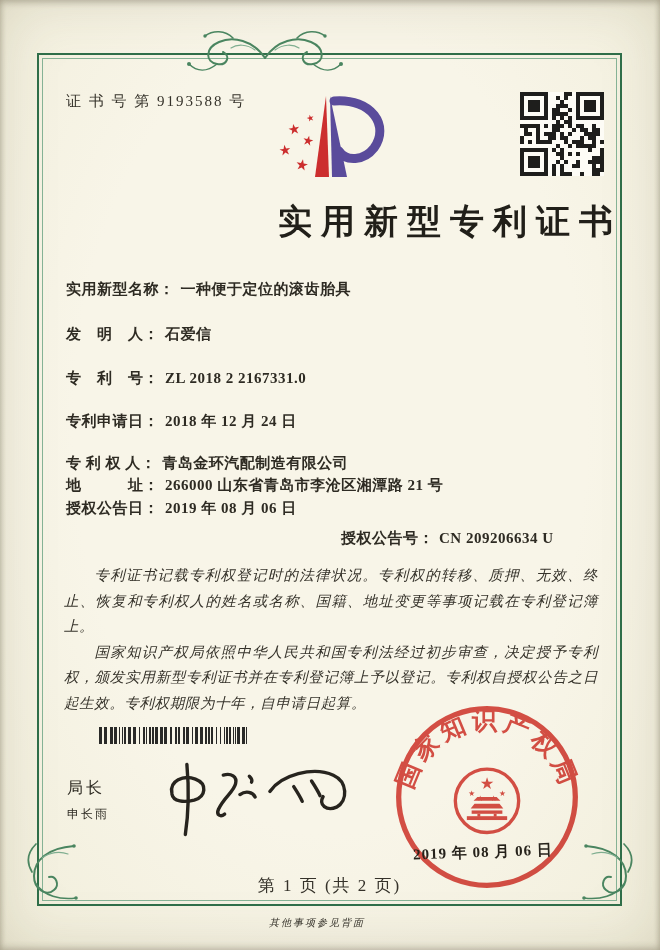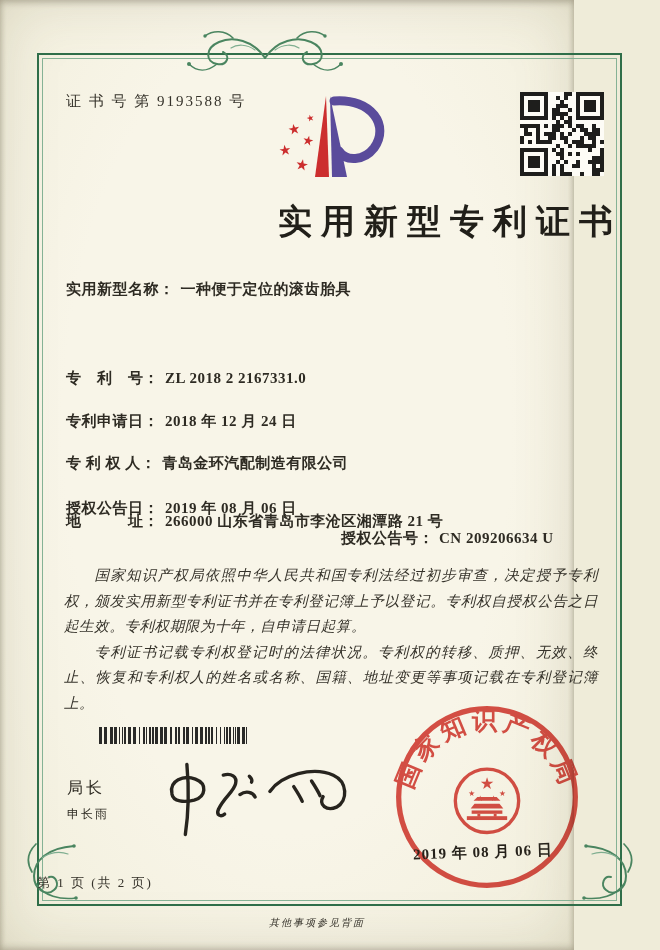--- a/index.html
+++ b/index.html
@@ -3,21 +3,21 @@
 <meta charset="utf-8">
 <style>
   * { margin:0; padding:0; box-sizing:border-box; }
   html,body { width:660px; height:950px; }
   body{
     font-family:"Liberation Serif","DejaVu Serif",serif;
     background:#efecd9;
     overflow:hidden;
   }
   #paper{
-    position:relative; width:574px; height:950px;
+    position:relative; width:660px; height:950px;
     background:radial-gradient(ellipse at 50% 45%, #f8f5e8 55%, #f1eedb 100%);
     box-shadow:inset 0 0 60px rgba(110,100,60,.18), inset 0 3px 6px rgba(60,50,30,.25), inset 0 -3px 6px rgba(60,50,30,.2);
     color:#2b281f;
   }
   
   .frame{
     position:absolute; left:37px; top:53px; width:585px; height:853px;
     border:2.5px solid #2f6e49;
   }
   .frame-inner{
@@ -34,21 +34,21 @@
   .title{
     position:absolute; left:37px; top:199px; width:585px;
     text-align:right; font-size:34px; font-weight:bold;
     letter-spacing:9px; color:#211f19;
   }
   
   .field{ position:absolute; left:66px; font-size:15px; letter-spacing:.5px;
           color:#2e2b23; white-space:nowrap; font-weight:600;}
   .field .val{ margin-left:6px; font-weight:600;text-align:right;}
   .f1{top:280px;} .f2{top:325px;} .f3{top:369px;} .f4{top:412px;}
-  .f5{top:454px;} .f6{top:512px;} .f7{top:499px;}
+  .f5{top:454px;} .f6{top:476px;} .f7{top:499px;}
   .field2{ position:absolute; left:341px; top:529px; font-size:15px;
            letter-spacing:.5px; color:#2e2b23; white-space:nowrap; font-weight:600;}
   .field2 .val{ margin-left:5px; }
   
   .bodytext{
     position:absolute; left:64px; top:563px; width:534px;
     font-size:14.5px; line-height:25.5px; letter-spacing:.6px;
     font-style:italic; color:#35322a; text-align:justify;
   }
   .bodytext p{ text-indent:2.1em; }
@@ -60,22 +60,22 @@
   .signature{ position:absolute; left:158px; top:750px; width:195px; height:90px; }
   
   .seal{ position:absolute; left:391px; top:701px; width:192px; height:192px;
          opacity:.92; mix-blend-mode:multiply; }
   .seal-date{
     position:absolute; left:398px; top:843px; width:170px;
     font-size:15px; font-weight:600; letter-spacing:1px; color:#26221b;
     transform:rotate(-2deg); text-align:center; z-index:5;
   }
   
-  .page-num{ position:absolute; left:37px; top:874px; width:585px; 
-             font-size:13px; letter-spacing:2px; color:#35322a;}
+  .page-num{ position:absolute; left:37px; top:874px; width:585px; text-align:center;
+             font-size:17px; letter-spacing:2px; color:#35322a;}
   .footer-note{ position:absolute; left:37px; top:916px; width:560px; text-align:center;
                 font-size:10px; font-style:italic; letter-spacing:2px; color:#35322a;}
   
   .orn-top{ position:absolute; left:185px; top:26px; width:160px; height:50px; }
   .orn-bl{ position:absolute; left:22px; top:842px; width:56px; height:62px; }
   .orn-br{ position:absolute; left:582px; top:842px; width:56px; height:62px; transform:scaleX(-1); }
 </style>
 </head>
 <body>
 
@@ -365,30 +365,31 @@
         <rect x="48" y="80" width="4" height="4" fill="#1e1e1c"></rect>
         <rect x="60" y="80" width="4" height="4" fill="#1e1e1c"></rect>
         <rect x="72" y="80" width="4" height="4" fill="#1e1e1c"></rect>
         <rect x="76" y="80" width="4" height="4" fill="#1e1e1c"></rect>
       </svg>
   </div>
 
   <div class="title">实用新型专利证书</div>
 
   <div class="field f1"><span>实用新型名称：</span><span class="val">一种便于定位的滚齿胎具</span></div>
+  <div class="field f2"><span>发　明　人：</span><span class="val">石爱信</span></div>
   <div class="field f3"><span>专　利　号：</span><span class="val">ZL 2018 2 2167331.0</span></div>
   <div class="field f4"><span>专利申请日：</span><span class="val">2018 年 12 月 24 日</span></div>
   <div class="field f5"><span>专 利 权 人：</span><span class="val">青岛金环汽配制造有限公司</span></div>
   <div class="field f6"><span>地　　　址：</span><span class="val">266000  山东省青岛市李沧区湘潭路 21 号</span></div>
   <div class="field f7"><span>授权公告日：</span><span class="val">2019 年 08 月 06 日</span></div>
   <div class="field2"><span>授权公告号：</span><span class="val">CN 209206634 U</span></div>
 
   <div class="bodytext">
+    <p>专利证书记载专利权登记时的法律状况。专利权的转移、质押、无效、终止、恢复和专利权人的姓名或名称、国籍、地址变更等事项记载在专利登记簿上。</p>
     <p>国家知识产权局依照中华人民共和国专利法经过初步审查，决定授予专利权，颁发实用新型专利证书并在专利登记簿上予以登记。专利权自授权公告之日起生效。专利权期限为十年，自申请日起算。</p>
-    <p>专利证书记载专利权登记时的法律状况。专利权的转移、质押、无效、终止、恢复和专利权人的姓名或名称、国籍、地址变更等事项记载在专利登记簿上。</p>
   </div>
 
   <div class="barcode">
     <svg id="bcsvg" width="150" height="17" viewBox="0 0 150 17" shape-rendering="crispEdges">
         <rect x="0" y="0" width="3" height="17" fill="#2a2a28"></rect>
         <rect x="5" y="0" width="3" height="17" fill="#2a2a28"></rect>
         <rect x="11" y="0" width="3" height="17" fill="#2a2a28"></rect>
         <rect x="15" y="0" width="3" height="17" fill="#2a2a28"></rect>
         <rect x="20" y="0" width="1" height="17" fill="#2a2a28"></rect>
         <rect x="23" y="0" width="1" height="17" fill="#2a2a28"></rect>

